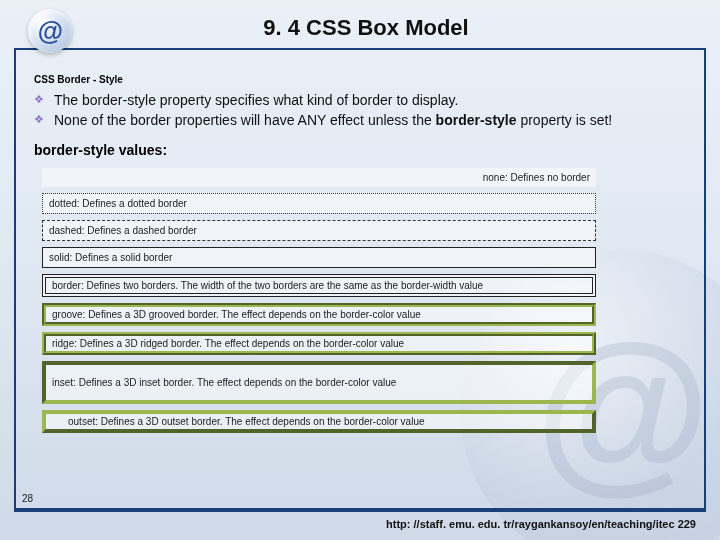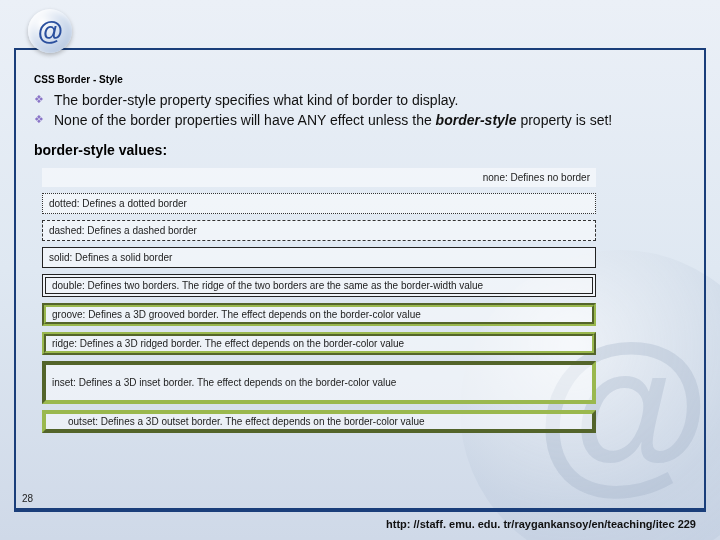--- a/index.html
+++ b/index.html
@@ -95,21 +95,21 @@
     margin-bottom: 1px;
   }
   .bullets li::before {
     content: "❖";
     position: absolute;
     left: 0;
     top: 1px;
     font-size: 11px;
     color: #8a74c7;
   }
-  .bold { font-weight: bold; font-style: italic; }
+  .bold { font-weight: bold; }
   .values-title {
     font-size: 14px;
     font-weight: bold;
     margin: 8px 0 10px 0;
   }
   .samples {
     margin-left: 8px;
     margin-right: 90px;
   }
   .sample {
@@ -156,39 +156,40 @@
     z-index: 2;
   }
 </style>
 </head>
 <body>
 
 <div class="bg-at"></div>
 
 <div class="header">
   <div class="at-icon">@</div>
+  <div class="title">9. 4 CSS Box Model</div>
 </div>
 
 <div class="frame"></div>
 
 <div class="content">
   <div class="section-title">CSS Border - Style</div>
   <ul class="bullets">
     <li>The border-style property specifies what kind of border to display.</li>
     <li>
       <span>None of the border properties will have ANY effect unless the <span class="bold">border-style</span> property is set!</span>
     </li>
   </ul>
   <div class="values-title">border-style values:</div>
   <div class="samples" id="samples">
       <div class="sample s-none">none: Defines no border</div>
       <div class="sample s-dotted">dotted: Defines a dotted border</div>
       <div class="sample s-dashed">dashed: Defines a dashed border</div>
       <div class="sample s-solid">solid: Defines a solid border</div>
-      <div class="sample s-double">double: Defines two borders. The ridge of the two borders are the same as the border-width value</div>
+      <div class="sample s-double">border: Defines two borders. The width of the two borders are the same as the border-width value</div>
       <div class="sample s-groove">groove: Defines a 3D grooved border. The effect depends on the border-color value</div>
       <div class="sample s-ridge">ridge: Defines a 3D ridged border. The effect depends on the border-color value</div>
       <div class="sample s-inset">inset: Defines a 3D inset border. The effect depends on the border-color value</div>
       <div class="sample s-outset">outset: Defines a 3D outset border. The effect depends on the border-color value</div>
     </div>
 </div>
 
 <div class="page-num">28</div>
 <div class="hr-bottom"></div>
 <div class="footer-url">http: //staff. emu. edu. tr/raygankansoy/en/teaching/itec 229</div>

